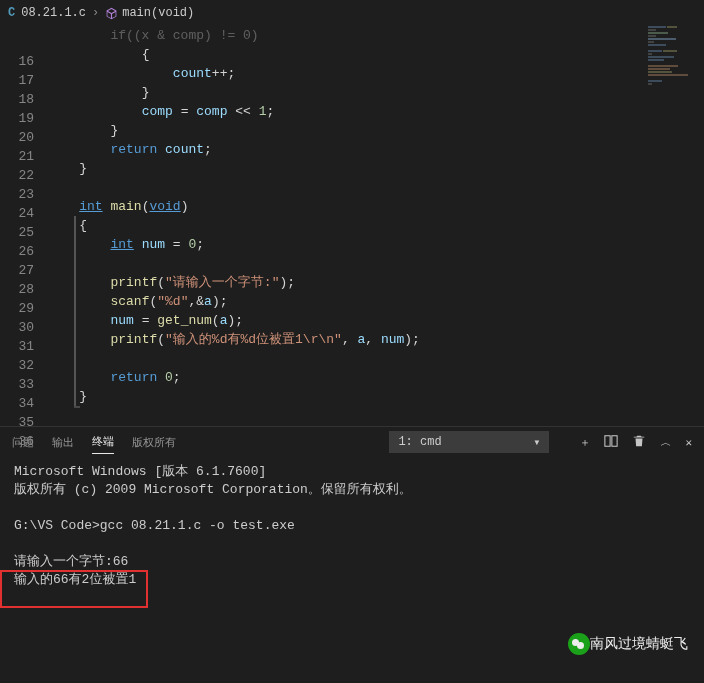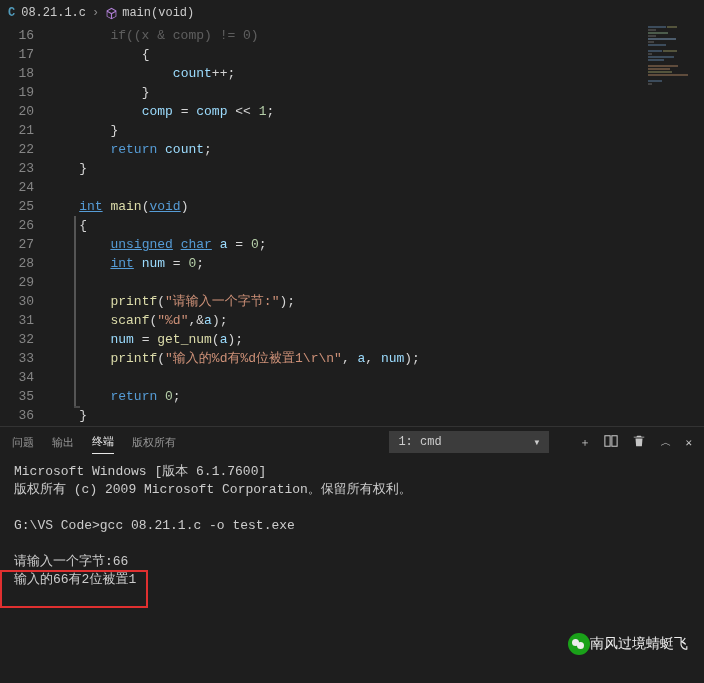--- a/index.html
+++ b/index.html
@@ -40,20 +40,21 @@
   display: flex;
   height: 400px;
   position: relative;
 }
 .gutter {
   width: 48px;
   text-align: right;
   color: #858585;
   padding-right: 14px;
   user-select: none;
+  margin-top: 26px;
 }
 .gutter div { height: 19px; line-height: 19px; }
 .code {
   flex: 1;
   position: relative;
 }
 .code-line {
   height: 19px;
   line-height: 19px;
   white-space: pre;
@@ -232,21 +233,20 @@
     <div class="code-line">            <span class="punc">{</span></div>
     <div class="code-line">                <span class="var">count</span><span class="op">++;</span></div>
     <div class="code-line">            <span class="punc">}</span></div>
     <div class="code-line">            <span class="var">comp</span><span> = </span><span class="var">comp</span><span> &lt;&lt; </span><span class="num">1</span><span>;</span></div>
     <div class="code-line">        <span class="punc">}</span></div>
     <div class="code-line">        <span class="kw">return</span><span> </span><span class="var">count</span><span>;</span></div>
     <div class="code-line">    <span class="punc">}</span></div>
     <div class="code-line"></div>
     <div class="code-line">    <span class="type">int</span><span> </span><span class="fn">main</span><span>(</span><span class="type">void</span><span>)</span></div>
     <div class="code-line">    <span class="punc">{</span></div>
-    <div class="code-line">        <span class="type">unsigned</span> <span class="type">char</span> <span class="var">a</span><span> = </span><span class="num">0</span><span>;</span></div>
     <div class="code-line">        <span class="type">int</span> <span class="var">num</span><span> = </span><span class="num">0</span><span>;</span></div>
     <div class="code-line"></div>
     <div class="code-line">        <span class="fn">printf</span><span>(</span><span class="str">"请输入一个字节:"</span><span>);</span></div>
     <div class="code-line">        <span class="fn">scanf</span><span>(</span><span class="str">"%d"</span><span>,</span><span>&amp;</span><span class="var">a</span><span>);</span></div>
     <div class="code-line">        <span class="var">num</span><span> = </span><span class="fn">get_num</span><span>(</span><span class="var">a</span><span>);</span></div>
     <div class="code-line">        <span class="fn">printf</span><span>(</span><span class="str">"输入的%d有%d位被置1\r\n"</span><span>, </span><span class="var">a</span><span>, </span><span class="var">num</span><span>);</span></div>
     <div class="code-line"></div>
     <div class="code-line">        <span class="kw">return</span><span> </span><span class="num">0</span><span>;</span></div>
     <div class="code-line">    <span class="punc">}</span></div>
 

